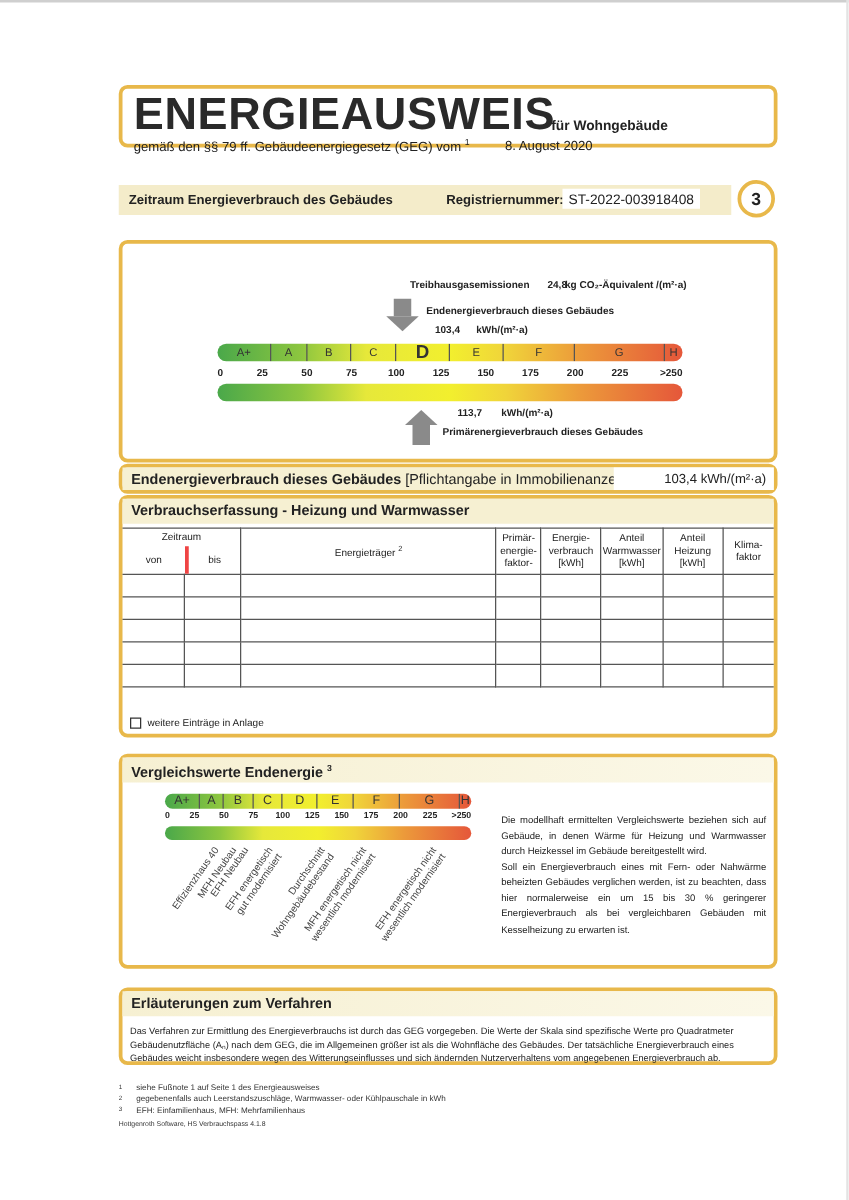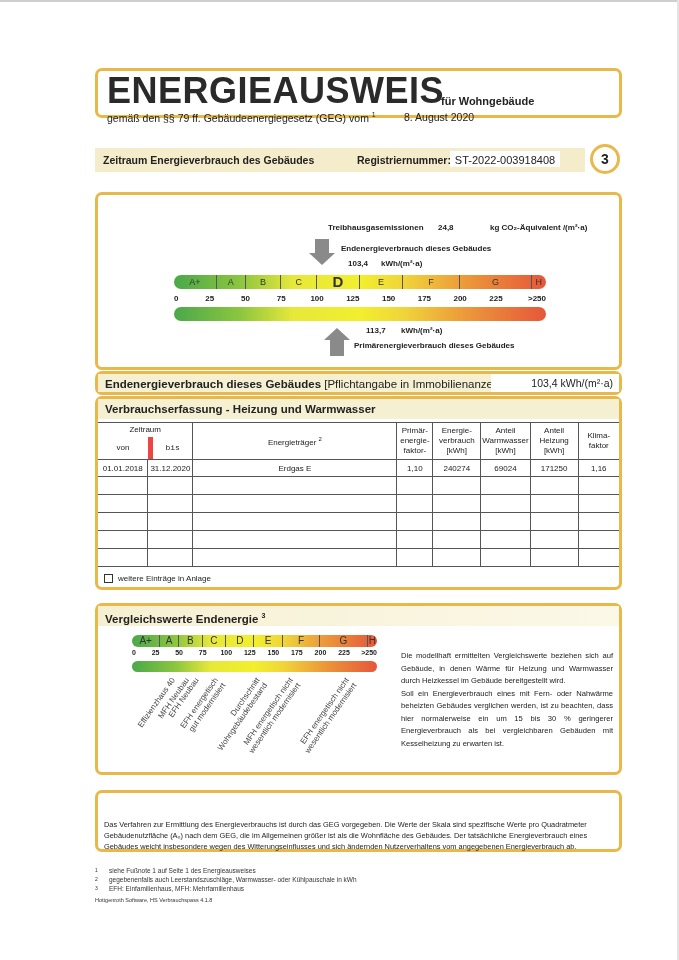--- a/index.html
+++ b/index.html
@@ -86,21 +86,21 @@
 <div id="reg-bar">
   <div id="reg-title">Zeitraum Energieverbrauch des Gebäudes</div>
   <div id="reg-label">Registriernummer:</div>
   <div id="reg-value">ST-2022-003918408</div>
 </div>
 <div id="page-num">3</div>
 
 <div class="box" id="energy-box">
   <div class="lbl" style="left:230px;top:28px;">Treibhausgasemissionen</div>
   <div class="lbl" style="left:340px;top:28px;">24,8</div>
-  <div class="lbl" style="left:392px;top:28px;">kg CO₂-Äquivalent /(m²·a)</div>
+  <div class="lbl" style="left:354px;top:28px;">kg CO₂-Äquivalent /(m²·a)</div>
   <div class="arrow-down" id="end-arrow" style="top: 44px; left: 216.942px;"></div>
   <div class="lbl" style="left:243px;top:49px;">Endenergieverbrauch dieses Gebäudes</div>
   <div class="lbl" style="left:250px;top:64px;">103,4</div>
   <div class="lbl" style="left:283px;top:64px;">kWh/(m²·a)</div>
 
   <div class="scale scale-grad" id="main-scale" style="left:76px;top:80px;width:372px;">
       <div class="seg" style="left: 0%; width: 11.5385%;">A+</div>
       <div class="seg" style="left: 11.5385%; width: 7.69231%;">A</div>
       <div class="seg" style="left: 19.2308%; width: 9.61538%;">B</div>
       <div class="seg" style="left: 28.8462%; width: 9.61538%;">C</div>
@@ -150,42 +150,32 @@
         <col style="width:48px">
         <col style="width:48px">
         <col style="width:41px">
     </colgroup>
     <tbody>
         <tr class="head">
       <th colspan="2" style="border-bottom:none;border-left:none;padding:0;">
         <div style="height:14px;line-height:14px;">Zeitraum</div>
         <div style="display:flex;height:22px;">
           <div style="width:50px;line-height:22px;">von</div>
-          <div style="flex:1;border-left:5px solid #ef4444;line-height:22px;font-family:Liberation Mono, monospace;">bis</div>
+          <div style="flex:1;border-left:3px solid #ef4444;line-height:22px;">bis</div>
         </div>
       </th>
       <th><span>Energieträger</span> <sup style="font-size:6px;">2</sup></th>
       <th><span>Primär-</span><br><span>energie-</span><br><span>faktor-</span></th>
       <th><span>Energie-</span><br><span>verbrauch</span><br><span>[kWh]</span></th>
       <th><span>Anteil</span><br><span>Warmwasser</span><br><span>[kWh]</span></th>
       <th><span>Anteil</span><br><span>Heizung</span><br><span>[kWh]</span></th>
       <th style="border-right:none;"><span>Klima-</span><br><span>faktor</span></th>
     </tr>
     </tbody>
       <tbody id="tbody">
-        <tr class="data">
-          <td style="border-left: none;">01.01.2018</td>
-          <td>31.12.2020</td>
-          <td>Erdgas E</td>
-          <td>1,10</td>
-          <td>240274</td>
-          <td>69024</td>
-          <td>171250</td>
-          <td style="border-right: none;">1,16</td>
-        </tr>
         <tr class="empty">
           <td style="border-left: none;"></td>
           <td></td>
           <td></td>
           <td></td>
           <td></td>
           <td></td>
           <td></td>
           <td style="border-right: none;"></td>
         </tr>
@@ -272,20 +262,21 @@
       <div class="rot" style="right: 331.519px; top: 70px; white-space: pre;">MFH energetisch nicht
 wesentlich modernisiert</div>
       <div class="rot" style="right: 274.981px; top: 70px; white-space: pre;">EFH energetisch nicht
 wesentlich modernisiert</div>
     </div>
   <div id="cmp-note" style="white-space:pre-line;">Die modellhaft ermittelten Vergleichswerte beziehen sich auf Gebäude, in denen Wärme für Heizung und Warmwasser durch Heizkessel im Gebäude bereitgestellt wird.
 Soll ein Energieverbrauch eines mit Fern- oder Nahwärme beheizten Gebäudes verglichen werden, ist zu beachten, dass hier normalerweise ein um 15 bis 30 % geringerer Energieverbrauch als bei vergleichbaren Gebäuden mit Kesselheizung zu erwarten ist.</div>
 </div>
 
 <div class="box" id="exp-box">
+  <div class="hdr" style="background:linear-gradient(to right,#f6f0d2,#fbf8e8);">Erläuterungen zum Verfahren</div>
   <div id="exp-text">Das Verfahren zur Ermittlung des Energieverbrauchs ist durch das GEG vorgegeben. Die Werte der Skala sind spezifische Werte pro Quadratmeter Gebäudenutzfläche (Aₙ) nach dem GEG, die im Allgemeinen größer ist als die Wohnfläche des Gebäudes. Der tatsächliche Energieverbrauch eines Gebäudes weicht insbesondere wegen des Witterungseinflusses und sich ändernden Nutzerverhaltens vom angegebenen Energieverbrauch ab.</div>
 </div>
 
 <div id="footnotes">
     <div class="fn">
       <span class="n">1</span>
       <span>siehe Fußnote 1 auf Seite 1 des Energieausweises</span>
     </div>
     <div class="fn">
       <span class="n">2</span>

